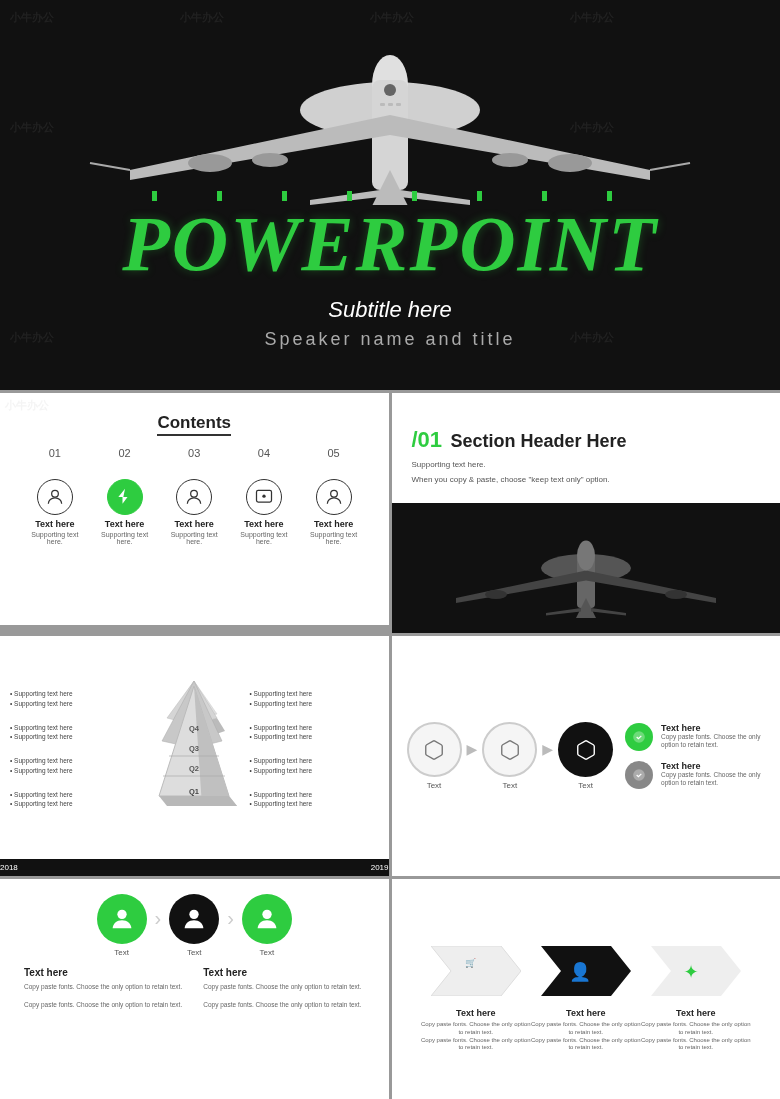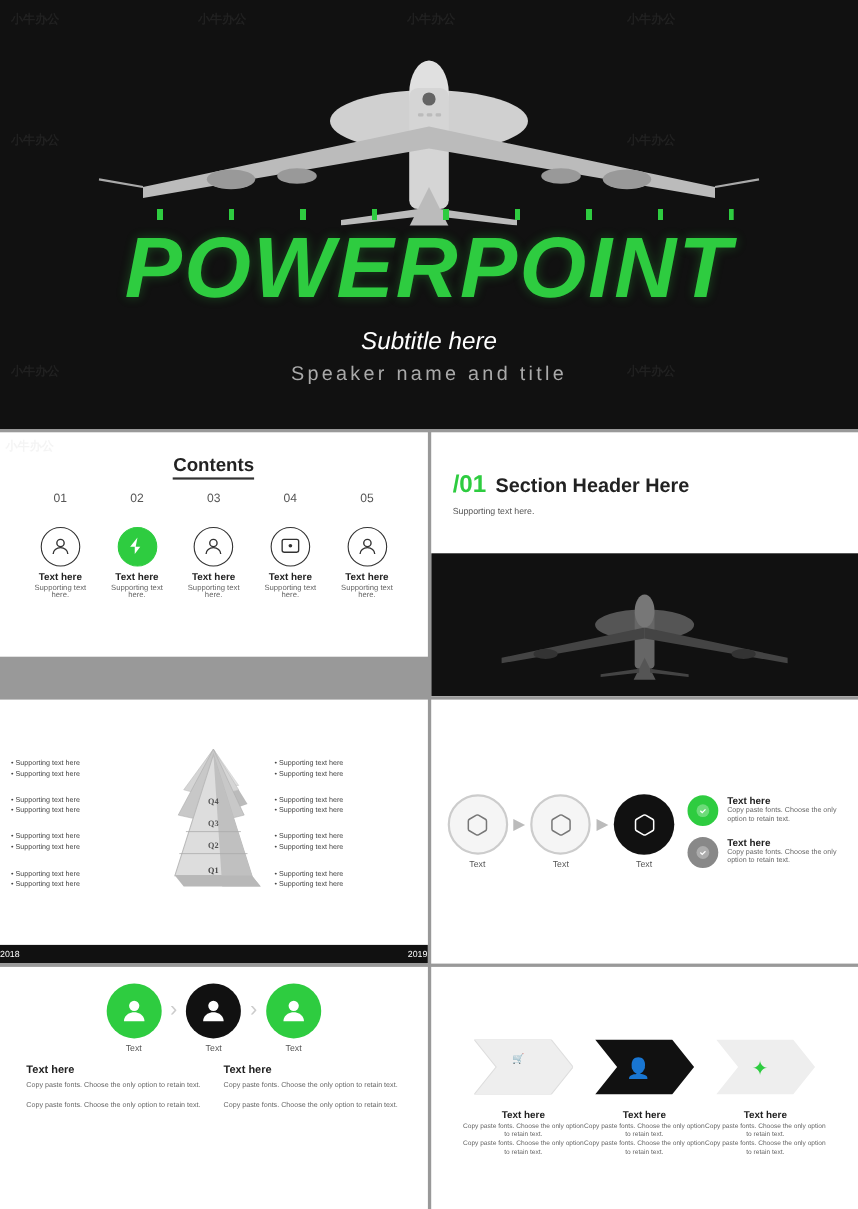--- a/index.html
+++ b/index.html
@@ -47,21 +47,21 @@
       height: 190px;
     }
 
     .powerpoint-title {
       font-size: 78px;
       font-weight: 900;
       font-style: italic;
       color: #2ecc40;
       letter-spacing: 2px;
       text-transform: uppercase;
-      font-family: Liberation Sans, sans-serif;
+      font-family: Liberation Serif, serif;
       position: relative;
       z-index: 2;
       margin-top: -10px;
       text-shadow: 0 0 10px rgba(46,204,64,0.3);
     }
 
     .subtitle-text {
       color: #fff;
       font-size: 22px;
       font-style: italic;
@@ -71,21 +71,21 @@
     .speaker-text {
       color: #aaa;
       font-size: 18px;
       letter-spacing: 3px;
       margin-top: 6px;
     }
 
     
     .slide-contents {
       background: #fff;
-      height: 204px;
+      height: 232px;
       padding: 20px;
       position: relative;
       overflow: hidden;
     }
 
     .contents-items {
       display: flex;
       justify-content: space-around;
       align-items: flex-start;
     }
@@ -204,21 +204,20 @@
     .pyramid-left .p-item {
       margin-bottom: 14px;
     }
 
     .pyramid-center {
       width: 30%;
       display: flex;
       flex-direction: column;
       align-items: center;
       justify-content: flex-end;
-      font-family: Liberation Serif, serif;
     }
 
     .pyramid-right {
       width: 35%;
       font-size: 7px;
       color: #444;
       line-height: 1.5;
     }
 
     .pyramid-right .p-item {
@@ -531,20 +530,21 @@
     <div class="wm" style="top:5px;left:5px;color:rgba(180,180,180,0.15);">小牛办公</div>
   </div>
 
   <div class="slide slide-section">
     <div class="top-part">
       <div>
         <span class="section-num">/01</span>
         <span class="section-title">Section Header Here</span>
       </div>
       <div class="section-sub" style="margin-top:6px;">Supporting text here.</div>
+      <div class="section-sub">When you copy &amp; paste, choose "keep text only" option.</div>
     </div>
     <div class="airplane-dark">
       <svg width="340" height="110" viewBox="0 0 680 190">
         <ellipse cx="340" cy="95" rx="90" ry="28" fill="#555"></ellipse>
         <rect x="322" y="65" width="36" height="110" rx="8" fill="#666"></rect>
         <polygon points="340,100 80,155 80,165 340,120" fill="#444"></polygon>
         <polygon points="340,100 600,155 600,165 340,120" fill="#444"></polygon>
         <ellipse cx="160" cy="148" rx="22" ry="9" fill="#333"></ellipse>
         <ellipse cx="520" cy="148" rx="22" ry="9" fill="#333"></ellipse>
         <polygon points="340,155 320,195 360,195" fill="#555"></polygon>

